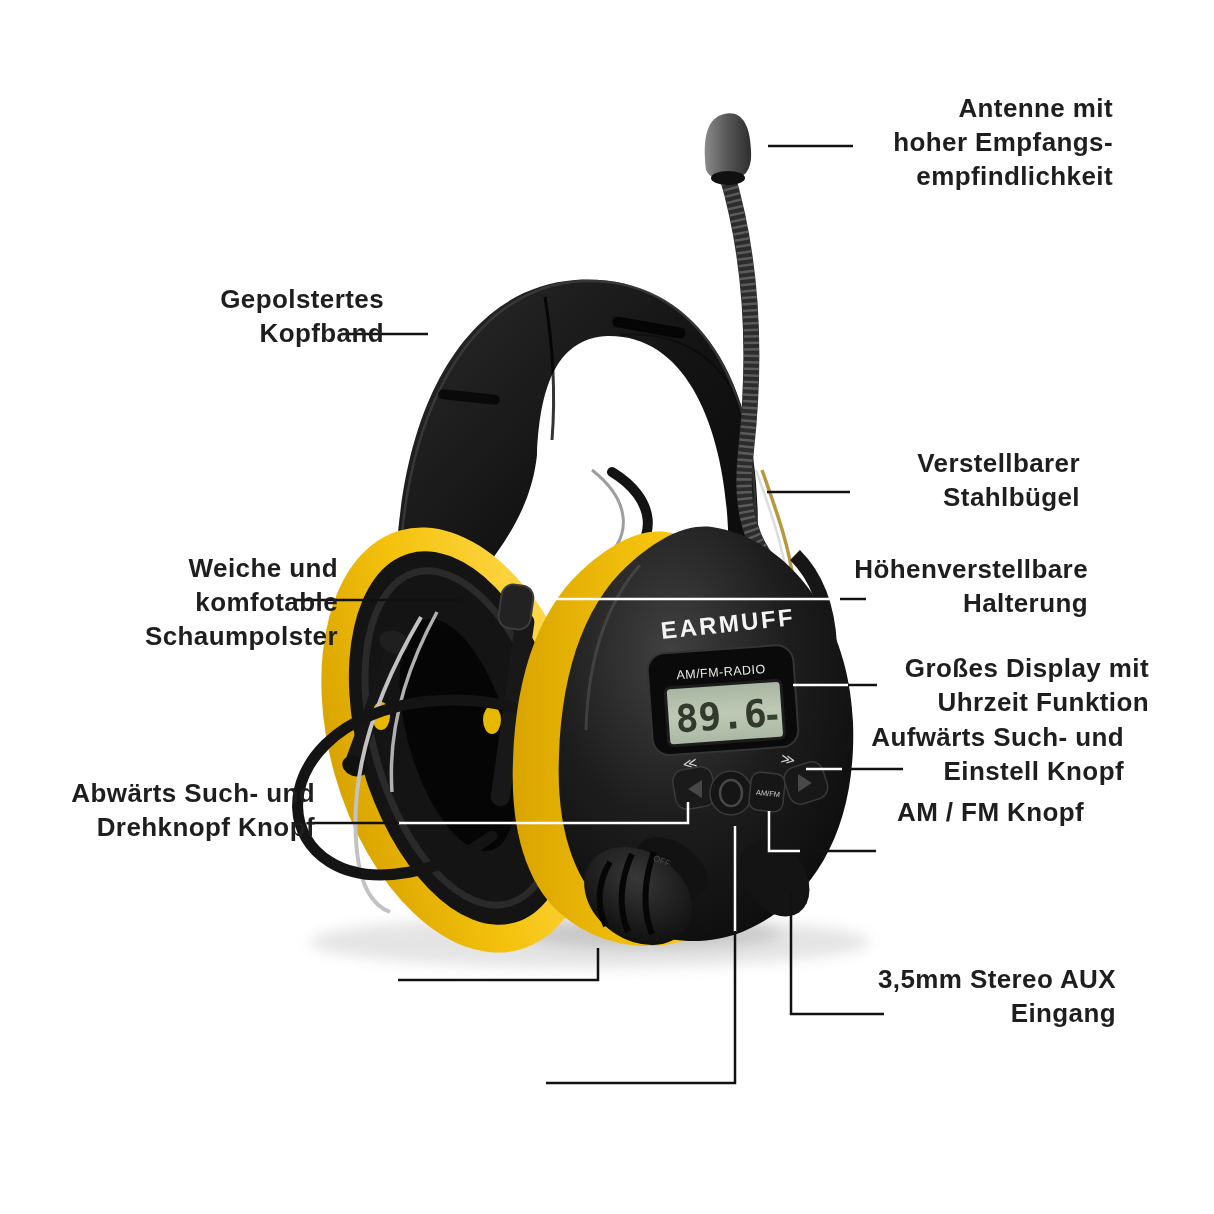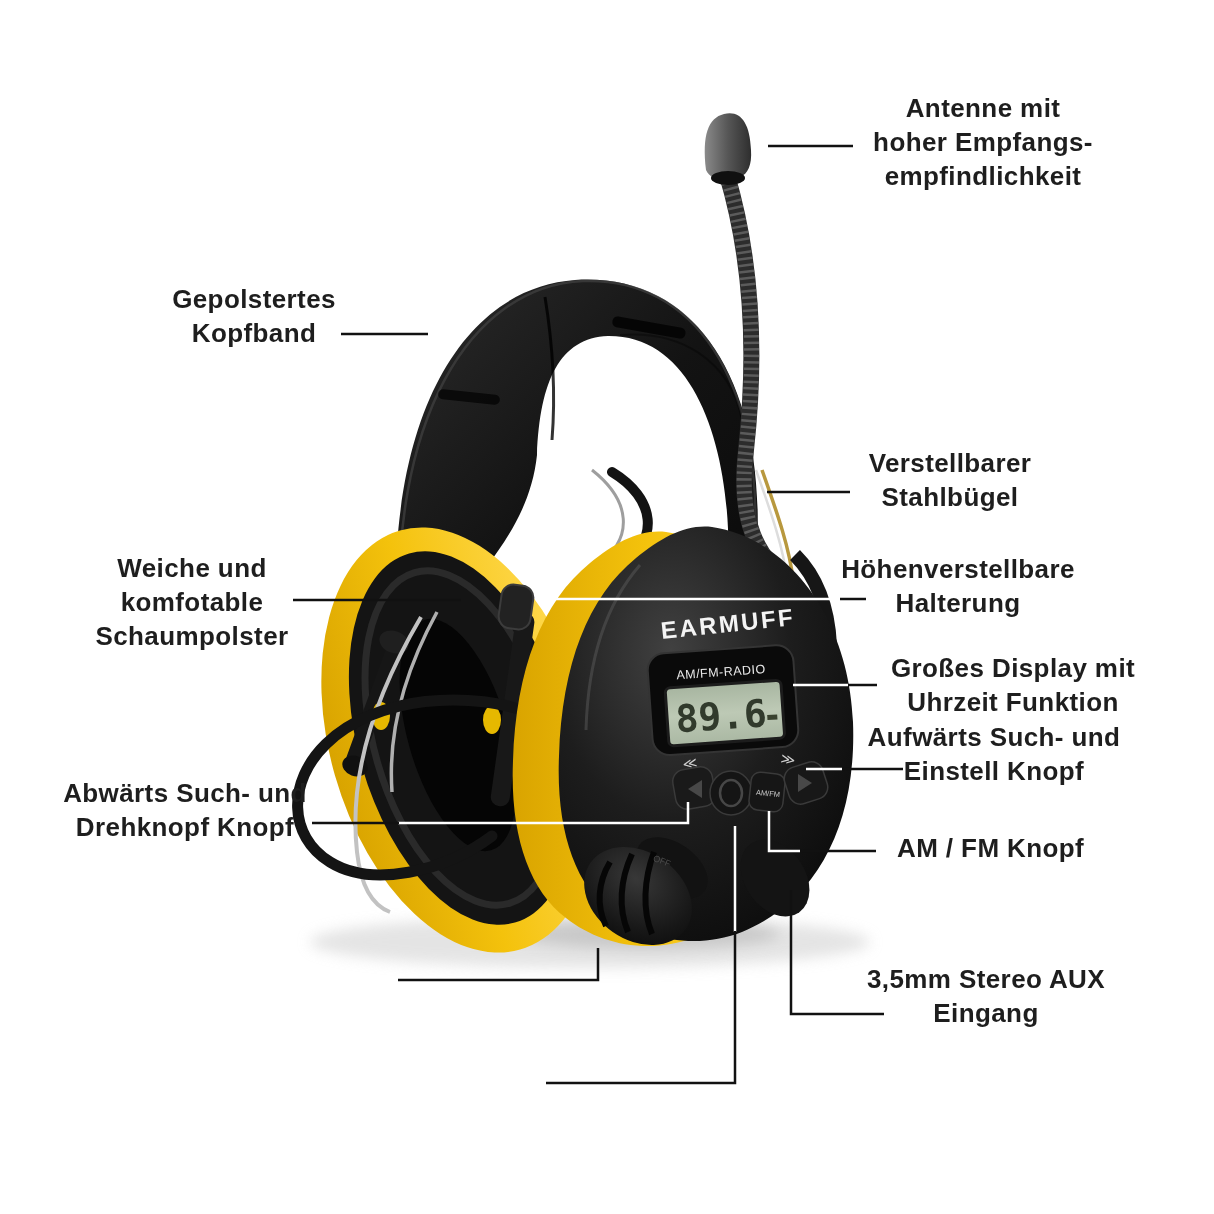--- a/index.html
+++ b/index.html
@@ -6,21 +6,21 @@
   .stage{
     position:relative;width:1214px;height:1214px;background:#ffffff;
     overflow:hidden;font-family:"Liberation Sans",sans-serif;
   }
   .figure-svg{position:absolute;left:0;top:0;}
   .callout{
     position:absolute;
     font:700 26px/34px "Liberation Sans",sans-serif;
     color:#1e1e1e;
     letter-spacing:.4px;
-    text-align:center;
+    text-align:right;
     white-space:pre-line;
   }
   .callout.align-left{text-align:left;}
   .svg-label{font-family:"Liberation Sans",sans-serif;}
   .lcd-digits{font-family:"DejaVu Sans Mono",monospace;font-weight:bold;}
 </style>
 </head>
 <body>
 
 <div class="stage">
@@ -198,36 +198,36 @@
   <div class="callout" style="left:853px;top:91px;width:260px">Antenne mit
 hoher Empfangs-
 empfindlichkeit</div>
 
   <div class="callout" style="left:124px;top:282px;width:260px">Gepolstertes
 Kopfband</div>
 
   <div class="callout" style="left:820px;top:446px;width:260px">Verstellbarer
 Stahlbügel</div>
 
-  <div class="callout" style="left:62px;top:551px;width:260px">Weiche und
+  <div class="callout" style="left:78px;top:551px;width:260px">Weiche und
 komfotable
 Schaumpolster</div>
 
   <div class="callout" style="left:828px;top:552px;width:260px">Höhenverstellbare
 Halterung</div>
 
   <div class="callout" style="left:877px;top:651px;width:272px">Großes Display mit
 Uhrzeit Funktion</div>
 
   <div class="callout" style="left:864px;top:720px;width:260px">Aufwärts Such- und
 Einstell Knopf</div>
 
   <div class="callout" style="left:55px;top:776px;width:260px">Abwärts Such- und
 Drehknopf Knopf</div>
 
-  <div class="callout align-left" style="left:897px;top:831px;width:240px">AM / FM Knopf</div>
+  <div class="callout align-left" style="left:897px;top:795px;width:240px">AM / FM Knopf</div>
 
 
   <div class="callout" style="left:856px;top:962px;width:260px">3,5mm Stereo AUX
 Eingang</div>
 
 
 </div>
 
 </body></html>

